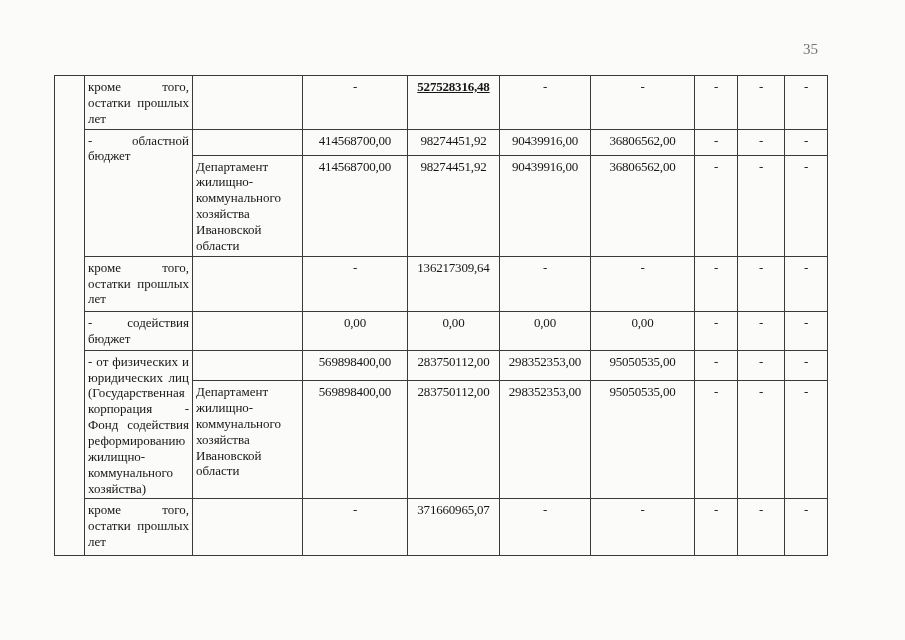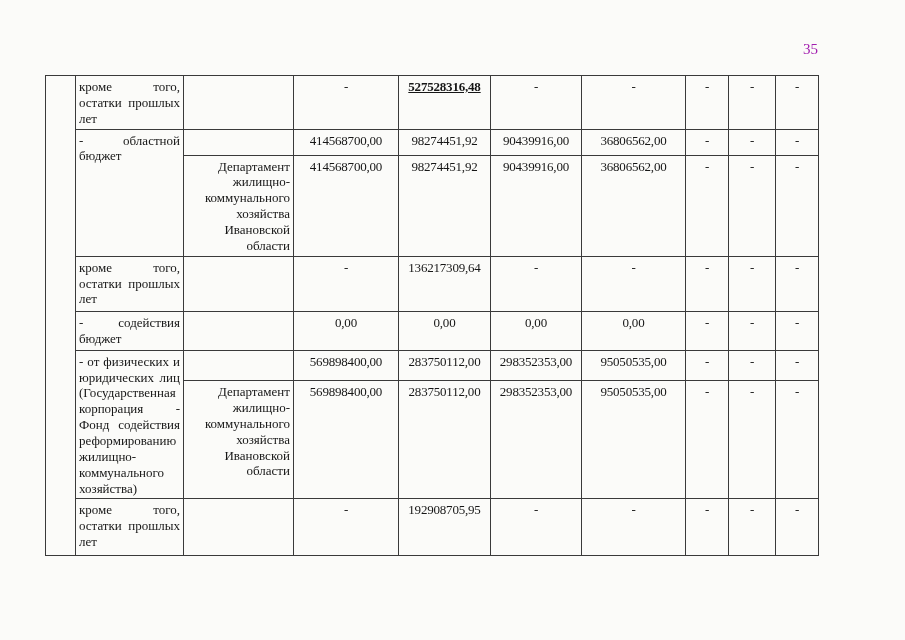--- a/index.html
+++ b/index.html
@@ -9,25 +9,25 @@
     background: #fbfbf9;
     font-family: "Liberation Serif", serif;
     color: #161616;
     position: relative;
     overflow: hidden;
   }
   .page-number {
     position: absolute;
     left: 803px; top: 41px;
     font-size: 15px;
-    color: #a21caf;
+    color: #737373;
   }
   table.budget {
     position: absolute;
-    left: 45px; top: 75px;
+    left: 54px; top: 75px;
     border-collapse: collapse;
     table-layout: fixed;
   }
   table.budget td {
     border: 1px solid #3a3a3a;
     vertical-align: top;
     padding: 3px 3px 2px 3px;
     font-size: 13px;
     line-height: 1.22;
     overflow: hidden;
@@ -36,21 +36,21 @@
   td.label-cell {
     text-align: justify;
     font-size: 12.5px;
     padding: 2px 3px 2px 4px;
     line-height: 1.25;
   }
   td.exec-cell {
     font-size: 12.8px;
     line-height: 1.2;
     padding: 3px 2px 2px 4px;
-    text-align: right;
+    text-align: left;
   }
   td.num-cell {
     text-align: center;
     font-size: 13px;
     padding-top: 4px;
     letter-spacing: -0.2px;
   }
   td.num-bold { font-weight: 700; text-decoration: underline; }
   td.empty-cell { }
 </style>
@@ -154,21 +154,21 @@
     <td class="num-cell">95050535,00</td>
     <td class="num-cell">-</td>
     <td class="num-cell">-</td>
     <td class="num-cell">-</td>
   </tr>
 
   <tr style="height:57px">
     <td class="label-cell">кроме того, остатки прошлых лет</td>
     <td class="empty-cell"></td>
     <td class="num-cell">-</td>
-    <td class="num-cell">192908705,95</td>
+    <td class="num-cell">371660965,07</td>
     <td class="num-cell">-</td>
     <td class="num-cell">-</td>
     <td class="num-cell">-</td>
     <td class="num-cell">-</td>
     <td class="num-cell">-</td>
   </tr>
 </tbody>
   </table>
 
 </body></html>

